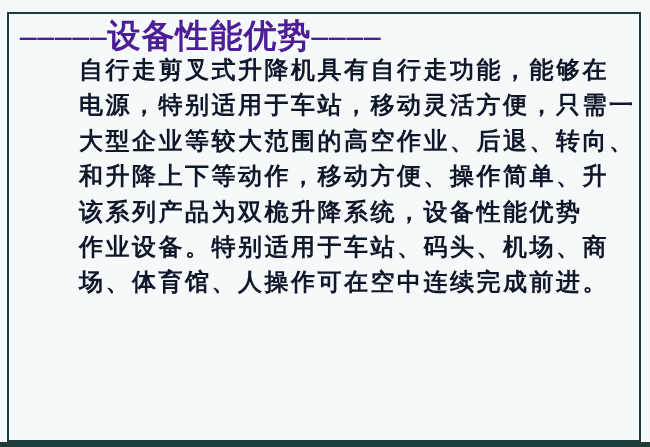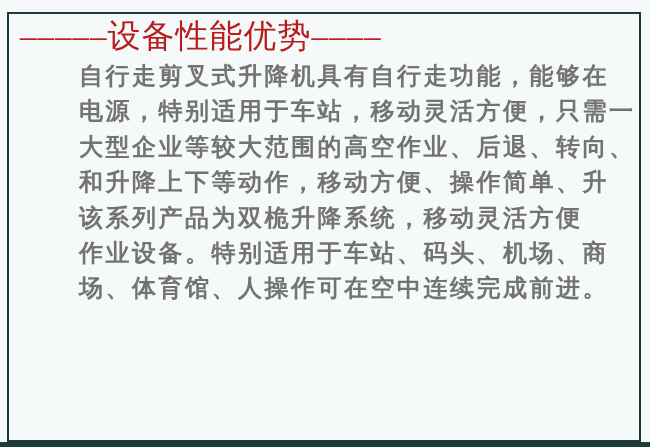--- a/index.html
+++ b/index.html
@@ -30,31 +30,31 @@
     width: 100%;
     height: 5px;
     background: #1e3c3a;
   }
   .title {
     position: absolute;
     left: 20px;
     top: 17px;
     font-size: 33px;
     line-height: 38px;
-    font-weight: 400;
-    color: #b91c1c;
+    font-weight: 700;
+    color: #4c1d95;
     letter-spacing: 1px;
     white-space: nowrap;
   }
   .body-text {
     position: absolute;
     left: 79px;
-    top: 59px;
+    top: 53px;
     width: 550px;
-    color: #737373;
+    color: #0f172a;
   }
   .body-text .line {
     font-size: 24px;
     line-height: 35.4px;
     letter-spacing: 2.5px;
     white-space: nowrap;
     font-weight: 600;
   }
 </style>
 </head>
@@ -62,18 +62,18 @@
 
 <div class="frame"></div>
 
 <div class="title">–––––设备性能优势––––</div>
 
 <div class="body-text">
   <div class="line">自行走剪叉式升降机具有自行走功能，能够在</div>
   <div class="line">电源，特别适用于车站，移动灵活方便，只需一</div>
   <div class="line">大型企业等较大范围的高空作业、后退、转向、</div>
   <div class="line">和升降上下等动作，移动方便、操作简单、升</div>
-  <div class="line">该系列产品为双桅升降系统，移动灵活方便</div>
+  <div class="line">该系列产品为双桅升降系统，设备性能优势</div>
   <div class="line">作业设备。特别适用于车站、码头、机场、商</div>
   <div class="line">场、体育馆、人操作可在空中连续完成前进。</div>
 </div>
 
 <div class="bottom-bar"></div>
 
 </body></html>

